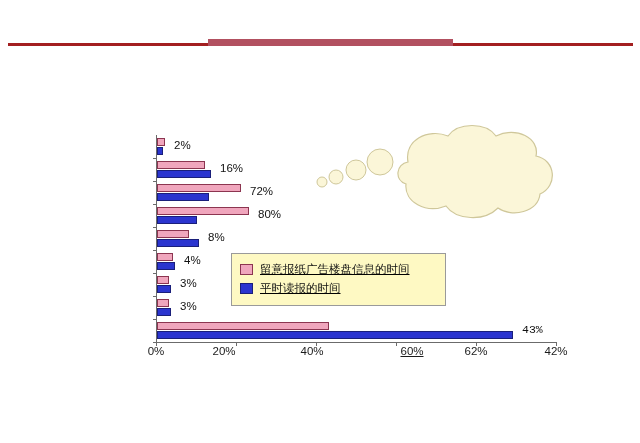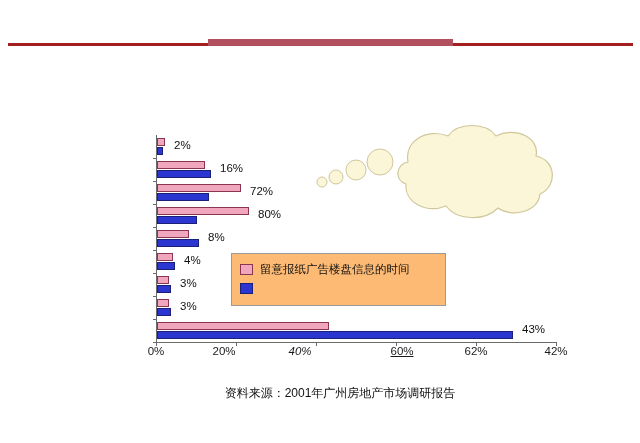--- a/index.html
+++ b/index.html
@@ -121,24 +121,25 @@
     left: -4px;
     width: 4px;
     height: 1px;
     background: #6b6b6b;
   }
   
   .legend {
     position: absolute;
     left: 231px; top: 253px;
     width: 215px;
-    background: #fdba74;
+    background: #fef9c3;
     border: 1px solid #9a9a9a;
     padding: 6px 8px 7px 8px;
     box-sizing: border-box;
+    text-decoration: underline;
   }
   .legend-row {
     display: flex;
     align-items: center;
     height: 19px;
   }
   .legend-swatch {
     width: 13px; height: 11px;
     margin-right: 7px;
     flex: 0 0 auto;
@@ -219,60 +220,60 @@
         <div class="bar bar-a" style="left: 0px; top: 141px; width: 12px;"></div>
         <div class="bar bar-b" style="left: 0px; top: 150px; width: 14px;"></div>
         <div class="val-label" style="left: 23px; top: 141.5px;">3%</div>
         <div class="ytick-mark" style="top: 161px;"></div>
         <div class="bar bar-a" style="left: 0px; top: 164px; width: 12px;"></div>
         <div class="bar bar-b" style="left: 0px; top: 173px; width: 14px;"></div>
         <div class="val-label" style="left: 23px; top: 164.5px;">3%</div>
         <div class="ytick-mark" style="top: 184px;"></div>
         <div class="bar bar-a" style="left: 0px; top: 187px; width: 172px;"></div>
         <div class="bar bar-b" style="left: 0px; top: 196px; width: 356px;"></div>
-        <div class="val-label" style="left: 365px; top: 187.5px;">43%</div>
+        <div class="val-label" style="left: 365px; top: 187.5px; font-family: Liberation Mono, monospace;">43%</div>
         <div class="ytick-mark" style="top: 207px;"></div>
       </div>
 
     <div class="axis-ticks">
         <div class="xtick" style="left: 104px;">0%</div>
         <div class="tick-mark" style="left: 104px;"></div>
         <div class="xtick" style="left: 172px;">20%</div>
         <div class="tick-mark" style="left: 184px;"></div>
-        <div class="xtick" style="left: 248px; font-style: italic;">40%</div>
+        <div class="xtick" style="left: 260px;">40%</div>
         <div class="tick-mark" style="left: 264px;"></div>
-        <div class="xtick" style="left: 350px; text-decoration: underline;">60%</div>
+        <div class="xtick" style="left: 360px; text-decoration: underline;">60%</div>
         <div class="tick-mark" style="left: 344px;"></div>
         <div class="xtick" style="left: 424px;">62%</div>
         <div class="tick-mark" style="left: 424px;"></div>
         <div class="xtick" style="left: 504px;">42%</div>
         <div class="tick-mark" style="left: 504px;"></div>
       </div>
 
   </div>
 
   <div class="legend">
     <div class="legend-row">
       <span class="legend-swatch sw-a"></span>
       <span class="legend-text">留意报纸广告楼盘信息的时间</span>
     </div>
     <div class="legend-row">
       <span class="legend-swatch sw-b"></span>
+      <span class="legend-text">平时读报的时间</span>
     </div>
   </div>
 
   <div class="cloud-wrap">
     <svg width="250" height="110" viewBox="0 0 250 110" xmlns="http://www.w3.org/2000/svg">
       <g fill="#fbf6d8" stroke="#cfc79a" stroke-width="1">
         <circle cx="6" cy="62" r="5"></circle>
         <circle cx="20" cy="57" r="7"></circle>
         <circle cx="40" cy="50" r="10"></circle>
         <circle cx="64" cy="42" r="13"></circle>
       </g>
       <path d="M92 42 C88 20 112 8 132 16 C142 2 170 2 180 16 C200 6 224 18 220 36
                C240 40 242 66 224 74 C222 92 196 98 182 88 C168 102 140 100 130 86
                C110 94 88 82 90 64 C78 60 80 44 92 42 Z" fill="#fbf6d8" stroke="#cfc79a" stroke-width="1.2"></path>
     </svg>
   </div>
 
-  <div class="source">资料来源：2001年广州房地产市场调研报告</div>
 
 </div>
 
 </body></html>

